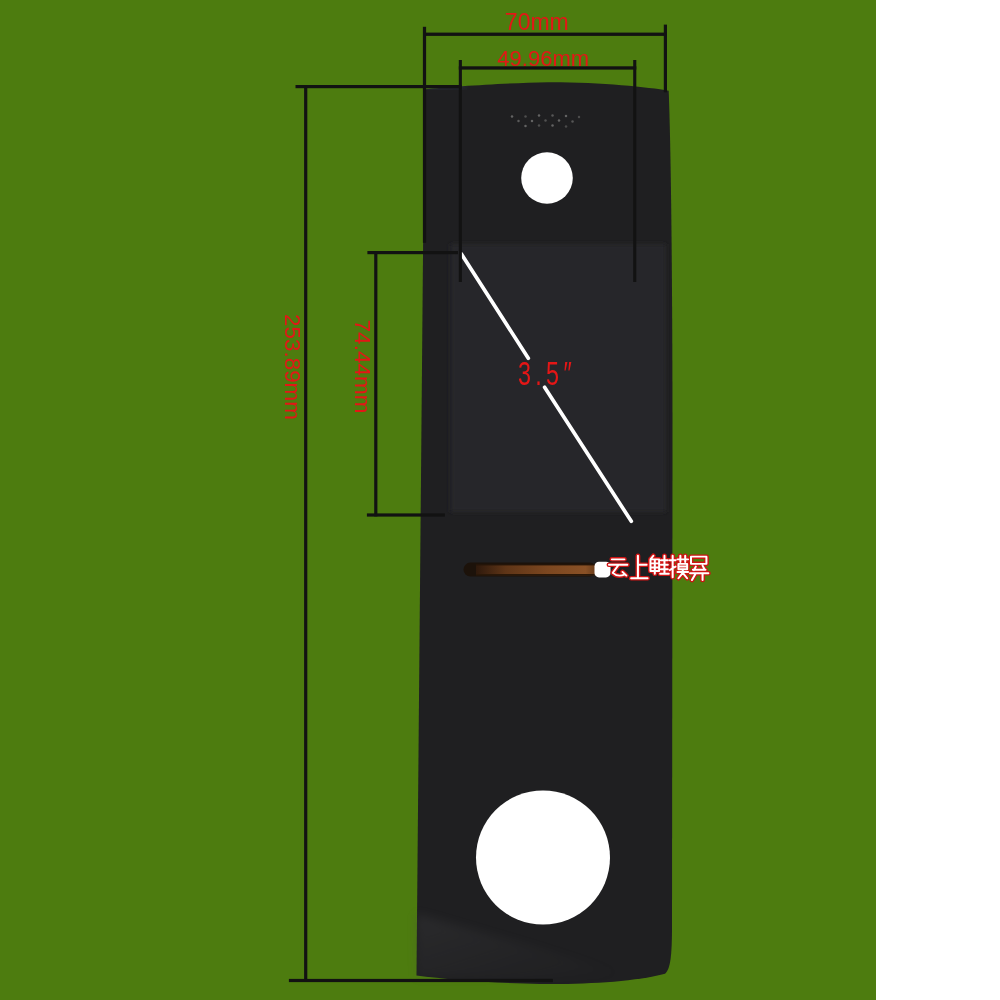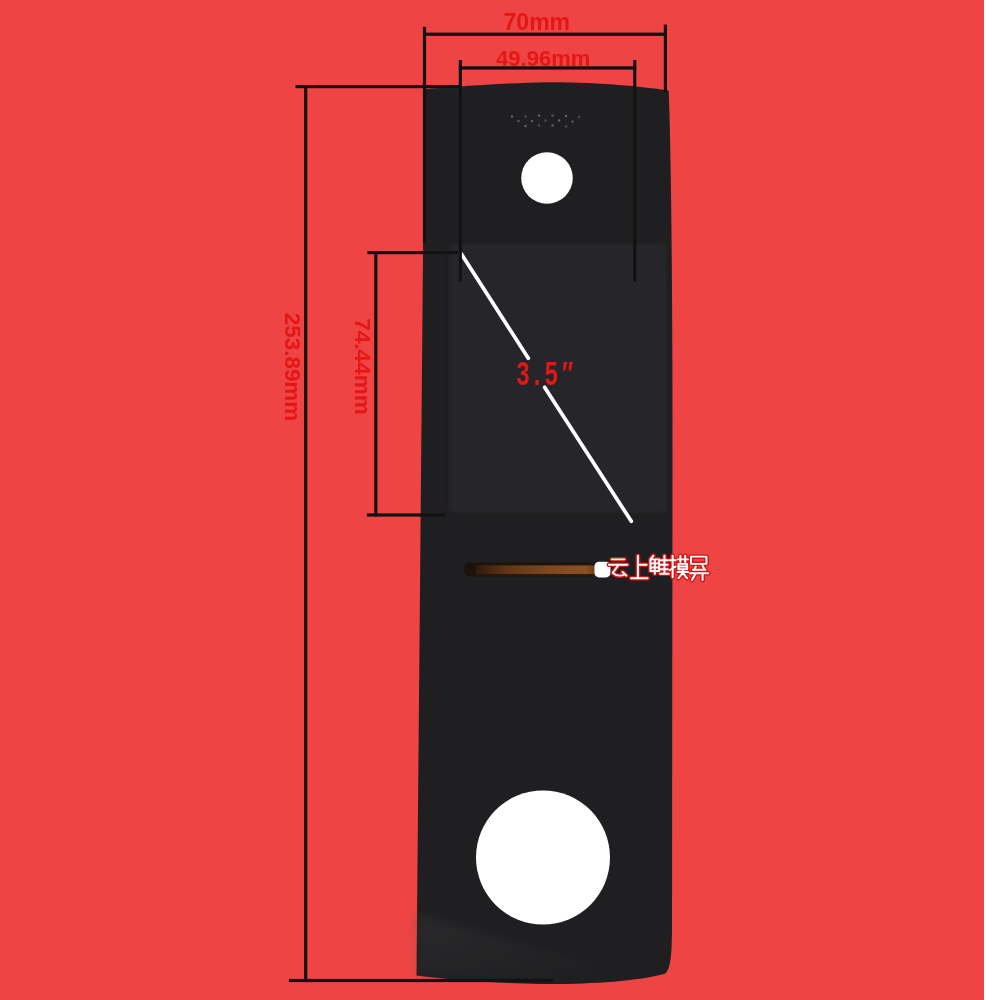--- a/index.html
+++ b/index.html
@@ -1,17 +1,17 @@
 <!DOCTYPE html>
 <html><head>
 <meta charset="utf-8">
 <style>
   html,body{margin:0;padding:0;background:#ffffff;}
-  .wrap{position:relative;width:984px;height:1000px;background:#ef4444;overflow:hidden;
-        font-family:"Liberation Sans", sans-serif;font-weight:bold;}
+  .wrap{position:relative;width:876px;height:1000px;background:#4d7c0f;overflow:hidden;
+        font-family:"Liberation Sans", sans-serif;}
 </style>
 </head>
 <body>
 <div class="wrap">
 <svg width="1000" height="1000" viewBox="0 0 1000 1000">
   <defs>
     <linearGradient id="copper" x1="0" y1="0" x2="1" y2="0">
       <stop offset="0" stop-color="#2e190c"></stop>
       <stop offset="0.25" stop-color="#5f3517"></stop>
       <stop offset="0.6" stop-color="#7c4720"></stop>

